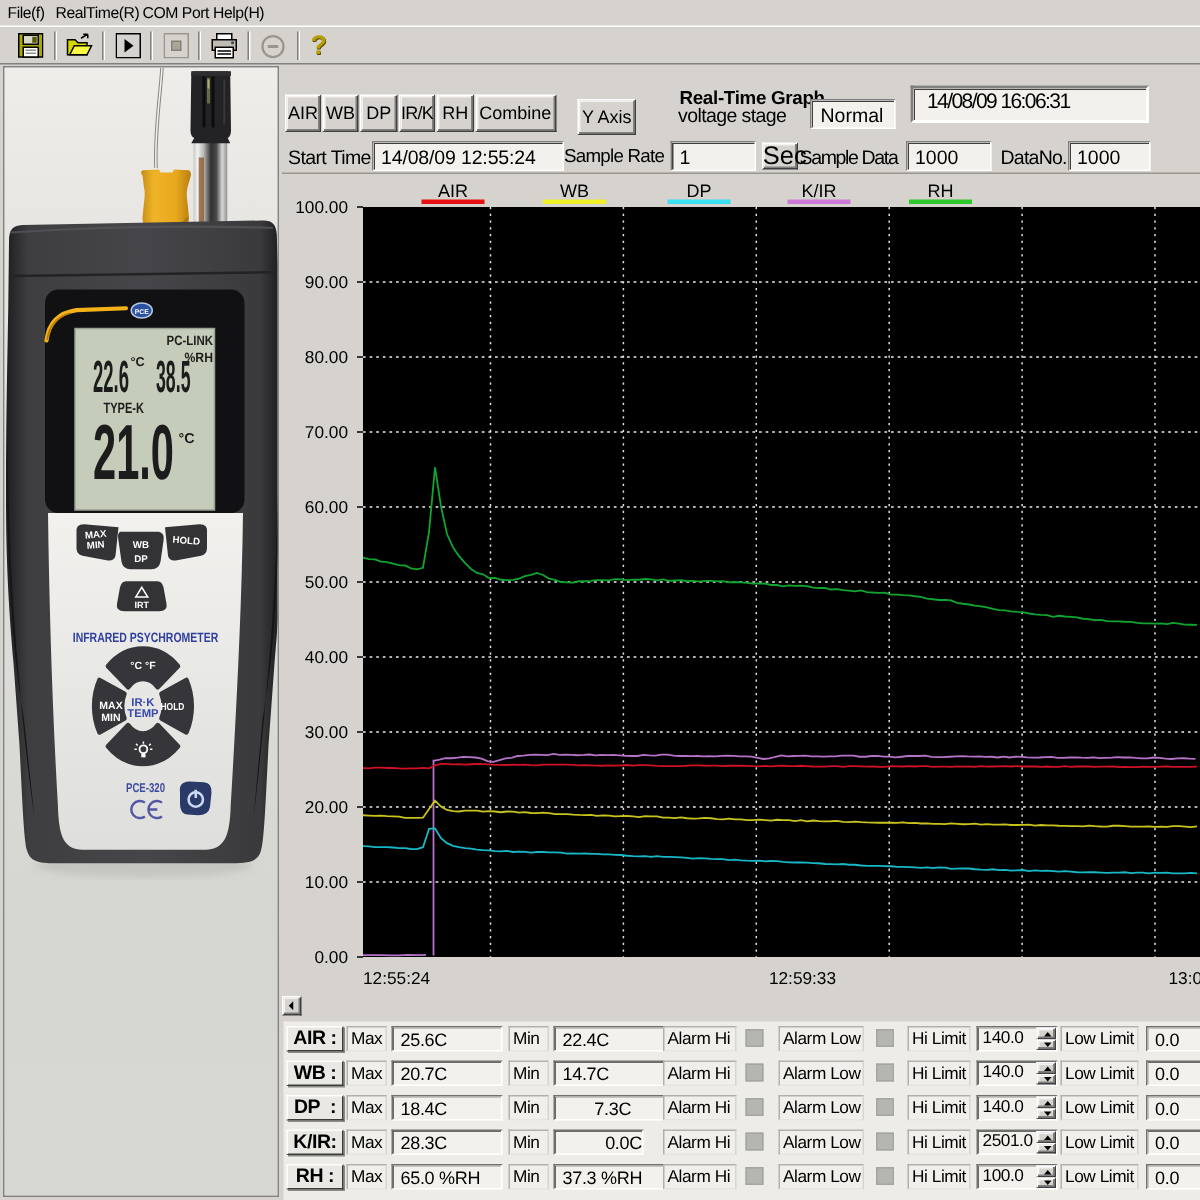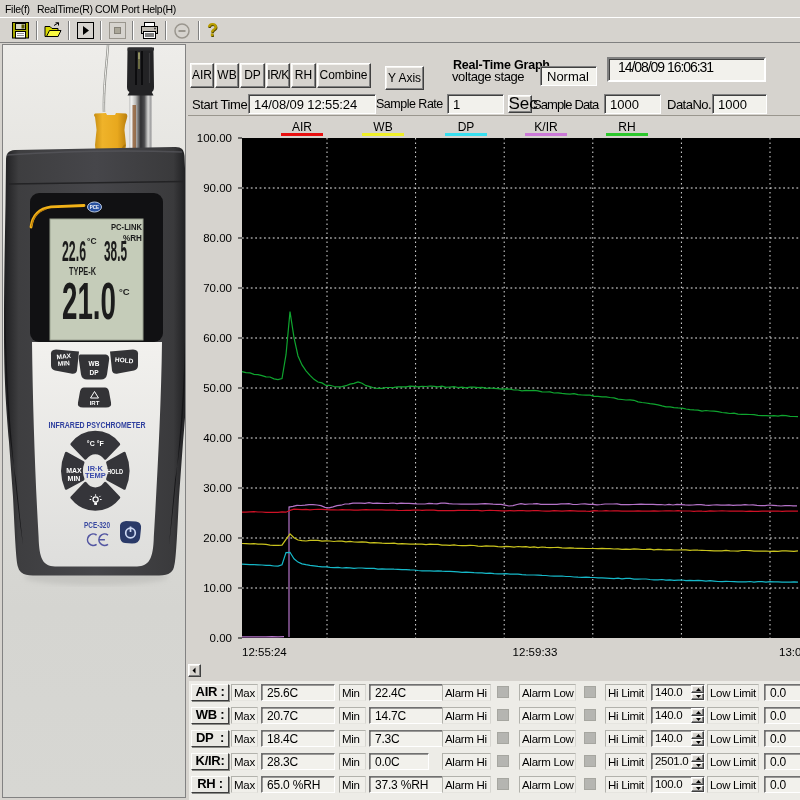--- a/index.html
+++ b/index.html
@@ -328,21 +328,21 @@
           <path d="M6.5 4 L9 1 L4 1 Z" fill="#000"></path>
         </svg>
       </span>
     </span></div>
 <div class="abs tlb" style="left:707px;top:707px;width:52px;">Low Limit</div>
 <div class="abs tfd" style="left:764px;top:707px;width:40px;">0.0</div>
 <div class="abs nbt" style="left:191px;top:730px;width:38px;height:17px;">DP&nbsp;&nbsp;:</div>
 <div class="abs tlb" style="left:231px;top:730px;width:27px;">Max</div>
 <div class="abs tfd" style="left:261px;top:730px;width:74px;">18.4C</div>
 <div class="abs tlb" style="left:339px;top:730px;width:27px;">Min</div>
-<div class="abs tfd" style="left:369px;top:730px;width:74px;">7.3C</div>
+<div class="abs tfd" style="left:369px;top:730px;width:74px;text-align:center;">7.3C</div>
 <div class="abs tlb" style="left:442px;top:730px;width:49px;">Alarm Hi</div>
 <div class="abs" style="left:497px;top:732px;width:12px;height:12px;background:#b5b5b1;border:1px solid #a6a6a0;"></div>
 <div class="abs tlb" style="left:519px;top:730px;width:57px;">Alarm Low</div>
 <div class="abs" style="left:584px;top:732px;width:12px;height:12px;background:#b5b5b1;border:1px solid #a6a6a0;"></div>
 <div class="abs tlb" style="left:605px;top:730px;width:42px;">Hi Limit</div>
 <div class="abs tfd" style="left:651px;top:730px;width:54px;font-size:11.5px;letter-spacing:-0.3px;padding-left:3px;">140.0<span class="abs" style="right:0px;top:0px;width:13px;height:15px;">
       <span class="abs btn" style="left:0;top:0;width:13px;height:8px;">
         <svg width="13" height="7" viewBox="0 0 13 7" style="position:absolute;left:0;top:0;">
           <path d="M6.5 2 L9 5 L4 5 Z" fill="#000"></path>
         </svg>
@@ -352,21 +352,21 @@
           <path d="M6.5 4 L9 1 L4 1 Z" fill="#000"></path>
         </svg>
       </span>
     </span></div>
 <div class="abs tlb" style="left:707px;top:730px;width:52px;">Low Limit</div>
 <div class="abs tfd" style="left:764px;top:730px;width:40px;">0.0</div>
 <div class="abs nbt" style="left:191px;top:753px;width:38px;height:17px;">K/IR:</div>
 <div class="abs tlb" style="left:231px;top:753px;width:27px;">Max</div>
 <div class="abs tfd" style="left:261px;top:753px;width:74px;">28.3C</div>
 <div class="abs tlb" style="left:339px;top:753px;width:27px;">Min</div>
-<div class="abs tfd" style="left:369px;top:753px;width:60px;">0.0C</div>
+<div class="abs tfd" style="left:369px;top:753px;width:60px;text-align:right;">0.0C</div>
 <div class="abs tlb" style="left:442px;top:753px;width:49px;">Alarm Hi</div>
 <div class="abs" style="left:497px;top:755px;width:12px;height:12px;background:#b5b5b1;border:1px solid #a6a6a0;"></div>
 <div class="abs tlb" style="left:519px;top:753px;width:57px;">Alarm Low</div>
 <div class="abs" style="left:584px;top:755px;width:12px;height:12px;background:#b5b5b1;border:1px solid #a6a6a0;"></div>
 <div class="abs tlb" style="left:605px;top:753px;width:42px;">Hi Limit</div>
 <div class="abs tfd" style="left:651px;top:753px;width:54px;font-size:11.5px;letter-spacing:-0.3px;padding-left:3px;">2501.0<span class="abs" style="right:0px;top:0px;width:13px;height:15px;">
       <span class="abs btn" style="left:0;top:0;width:13px;height:8px;">
         <svg width="13" height="7" viewBox="0 0 13 7" style="position:absolute;left:0;top:0;">
           <path d="M6.5 2 L9 5 L4 5 Z" fill="#000"></path>
         </svg>

